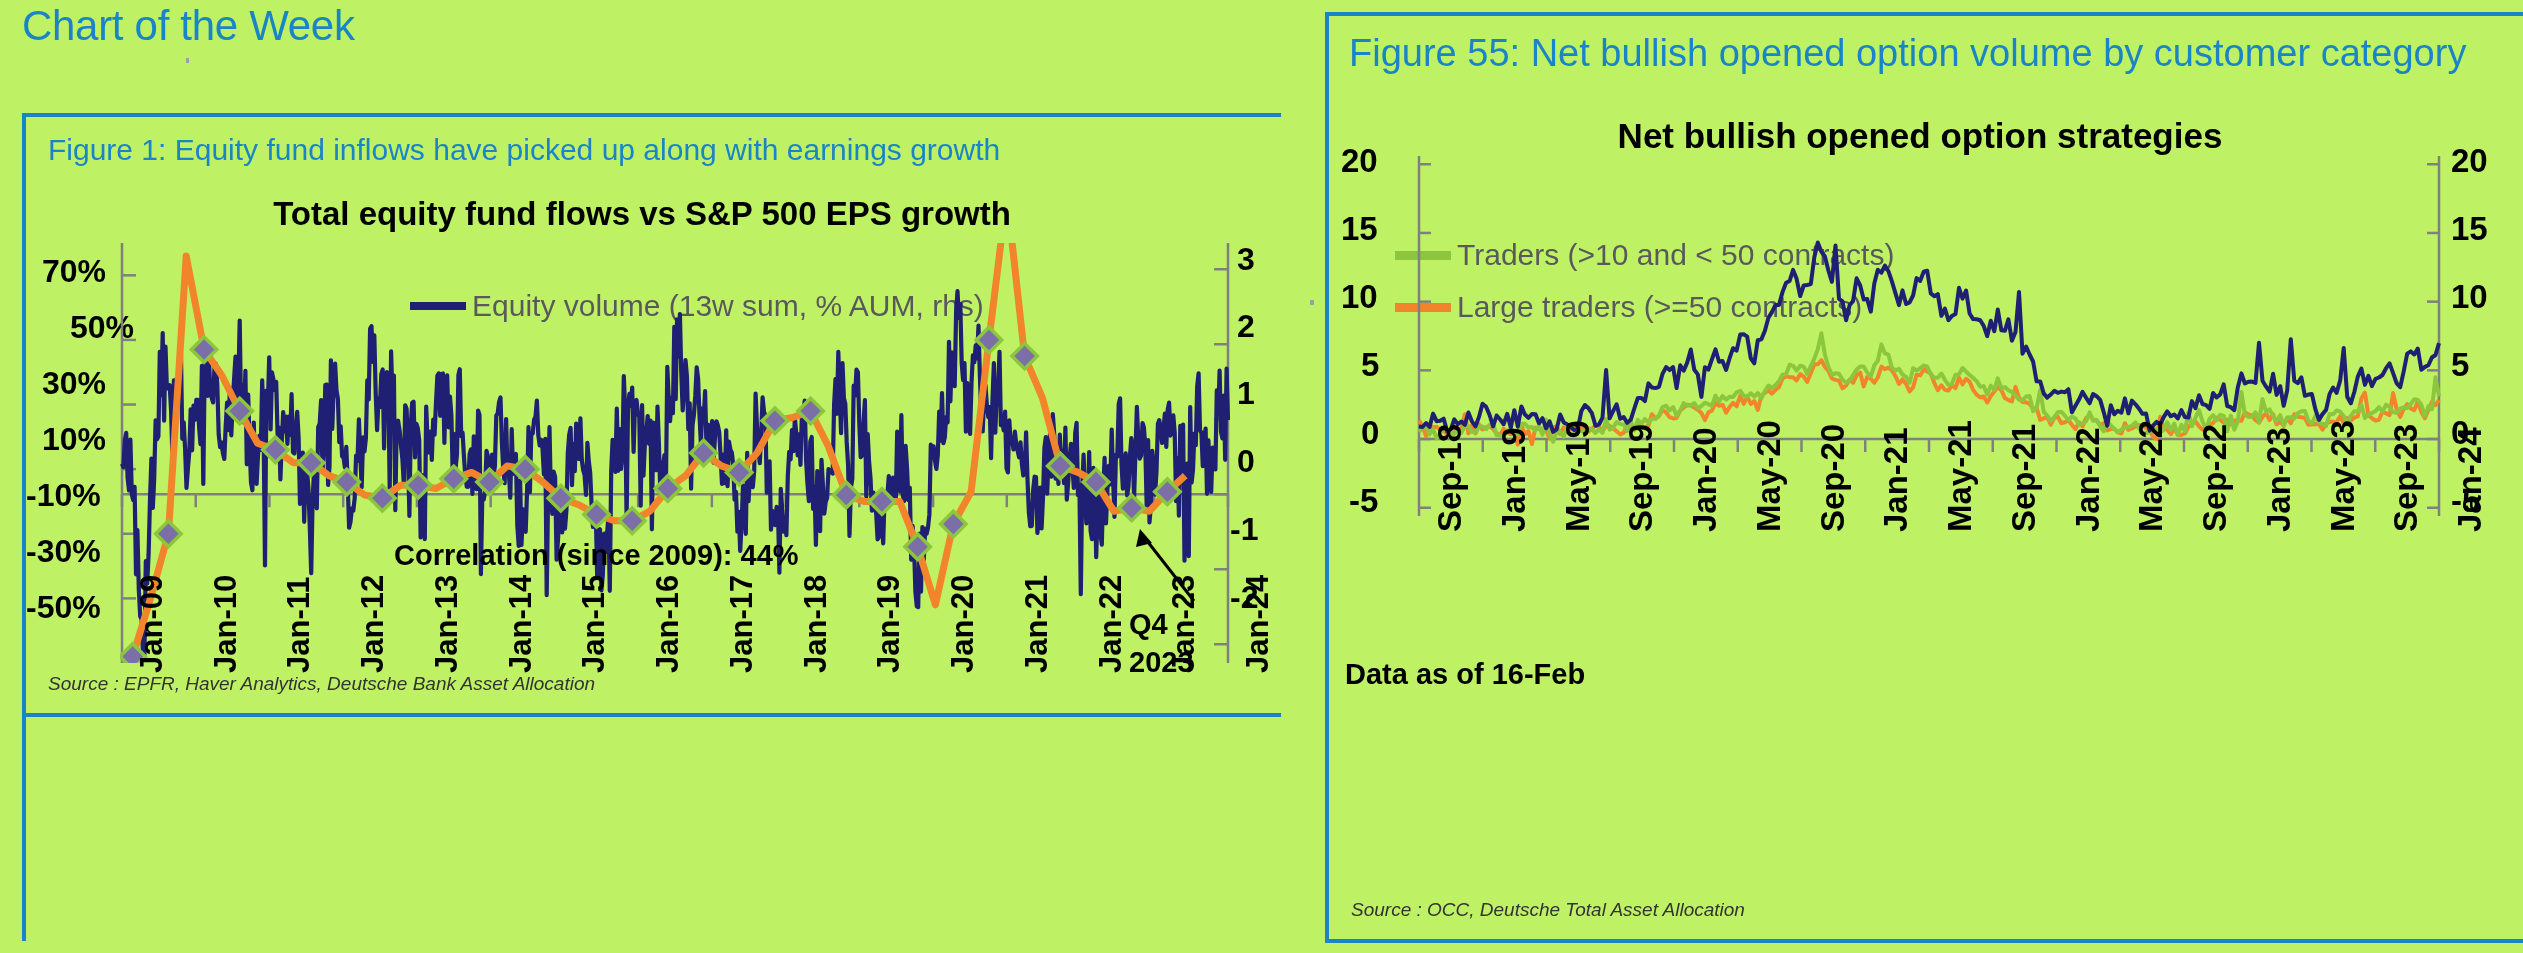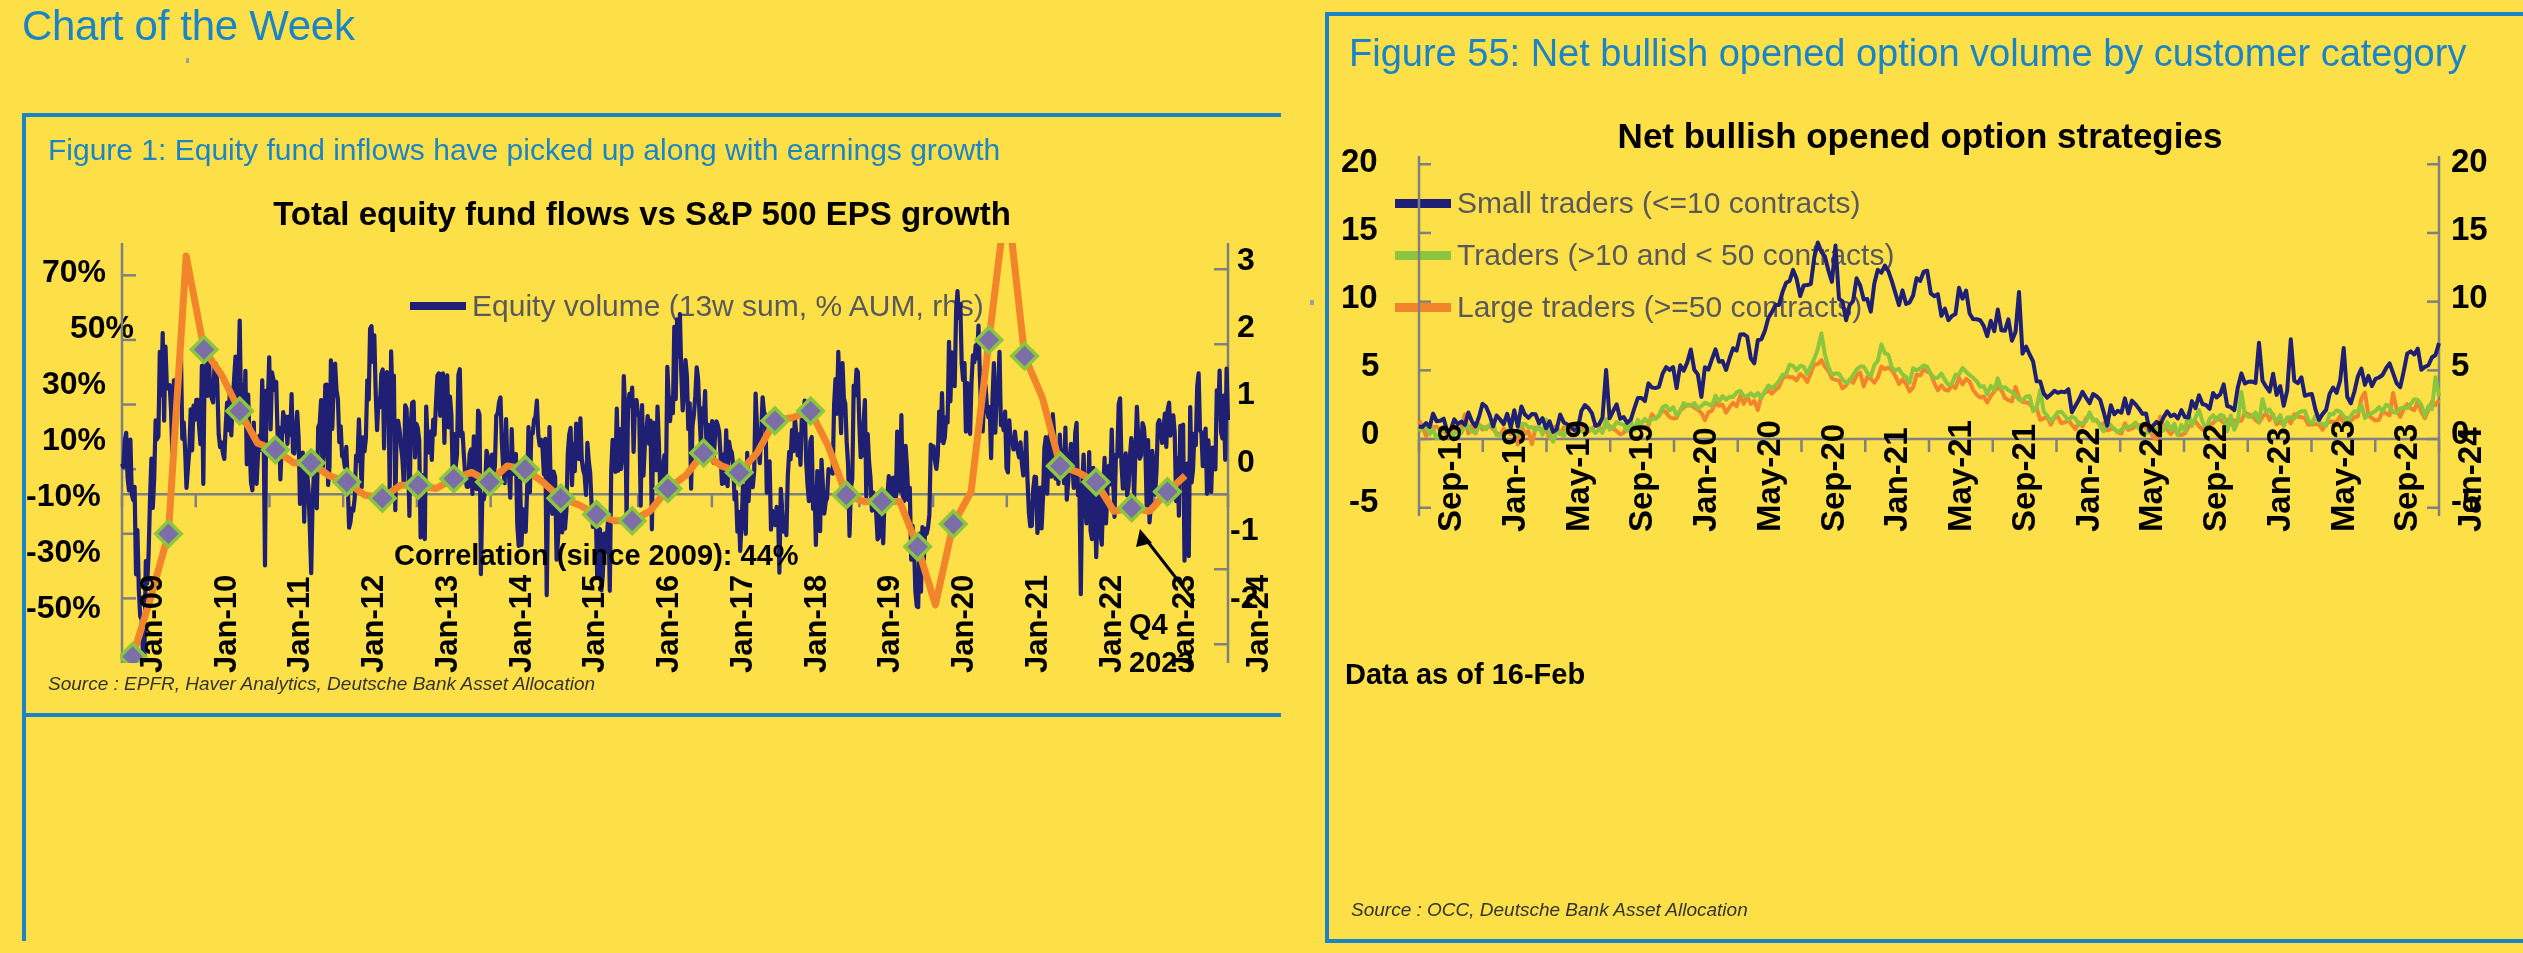--- a/index.html
+++ b/index.html
@@ -1,18 +1,18 @@
 <!DOCTYPE html>
 <html><head>
 <meta charset="utf-8">
 <style>
   html,body{margin:0;padding:0;background:#ffffff;}
   body{width:2523px;height:953px;font-family:"Liberation Sans",sans-serif;overflow:hidden;position:relative;}
 
-  .page{position:relative;width:2523px;height:953px;background:#fde047;}
+  .page{position:relative;width:2523px;height:953px;background:#bef264;}
 
   
   .left-panel{position:absolute;left:0;top:0;width:1300px;height:953px;}
   .cotw{position:absolute;left:22px;top:2px;font-size:42px;color:#1b84c7;letter-spacing:-0.3px;}
   .tiny-dot{position:absolute;left:186px;top:58px;width:3px;height:5px;background:#9aa0a6;}
 
   .fig-box{position:absolute;left:22px;top:113px;width:1281px;height:604px;}
   .fig-box .topline{position:absolute;left:0;top:0;width:1259px;height:4px;background:#1b84c7;}
   .fig-box .leftline{position:absolute;left:0;top:0;width:4px;height:828px;background:#1b84c7;}
   .fig-box .botline{position:absolute;left:0;bottom:0;width:1259px;height:4px;background:#1b84c7;}
@@ -185,24 +185,20 @@
   <div class="right-panel">
     <div class="rfig-box">
       <div class="topline"></div>
       <div class="leftline"></div>
       <div class="botline"></div>
 
       <div class="rfig-cap">Figure 55: Net bullish opened option volume by customer category</div>
 
       <div class="chart-title" style="left:60px;top:104px;width:1070px;font-size:35px;">Net bullish opened option strategies</div>
 
-      <div class="legend-row" style="left:70px;top:174px;">
-        <span class="legend-line" style="background:#1f1f74;height:9px;"></span>
-        <span class="legend-txt">Small traders (&lt;=10 contracts)</span>
-      </div>
       <div class="legend-row" style="left:70px;top:226px;">
         <span class="legend-line" style="background:#8cc63e;height:9px;"></span>
         <span class="legend-txt">Traders (&gt;10 and &lt; 50 contracts)</span>
       </div>
       <div class="legend-row" style="left:70px;top:278px;">
         <span class="legend-line" style="background:#f2852b;height:9px;"></span>
         <span class="legend-txt">Large traders (&gt;=50 contracts)</span>
       </div>
 
       <div class="axis-lbl" style="left:16px;top:130px;font-size:33px;">20</div>
@@ -272,16 +268,16 @@
           <div class="xlbl" style="left: 807.25px; top: 520px; font-size: 33px;">May-22</div>
           <div class="xlbl" style="left: 871px; top: 520px; font-size: 33px;">Sep-22</div>
           <div class="xlbl" style="left: 934.75px; top: 520px; font-size: 33px;">Jan-23</div>
           <div class="xlbl" style="left: 998.5px; top: 520px; font-size: 33px;">May-23</div>
           <div class="xlbl" style="left: 1062.25px; top: 520px; font-size: 33px;">Sep-23</div>
           <div class="xlbl" style="left: 1126px; top: 520px; font-size: 33px;">Jan-24</div>
         </div>
 
       <div class="dataas" style="left:20px;top:646px;">Data as of 16-Feb</div>
 
-      <div class="src">Source : OCC, Deutsche Bank Asset Allocation</div>
+      <div class="src">Source : OCC, Deutsche Total Asset Allocation</div>
     </div>
   </div>
 </div>
 
 </body></html>

